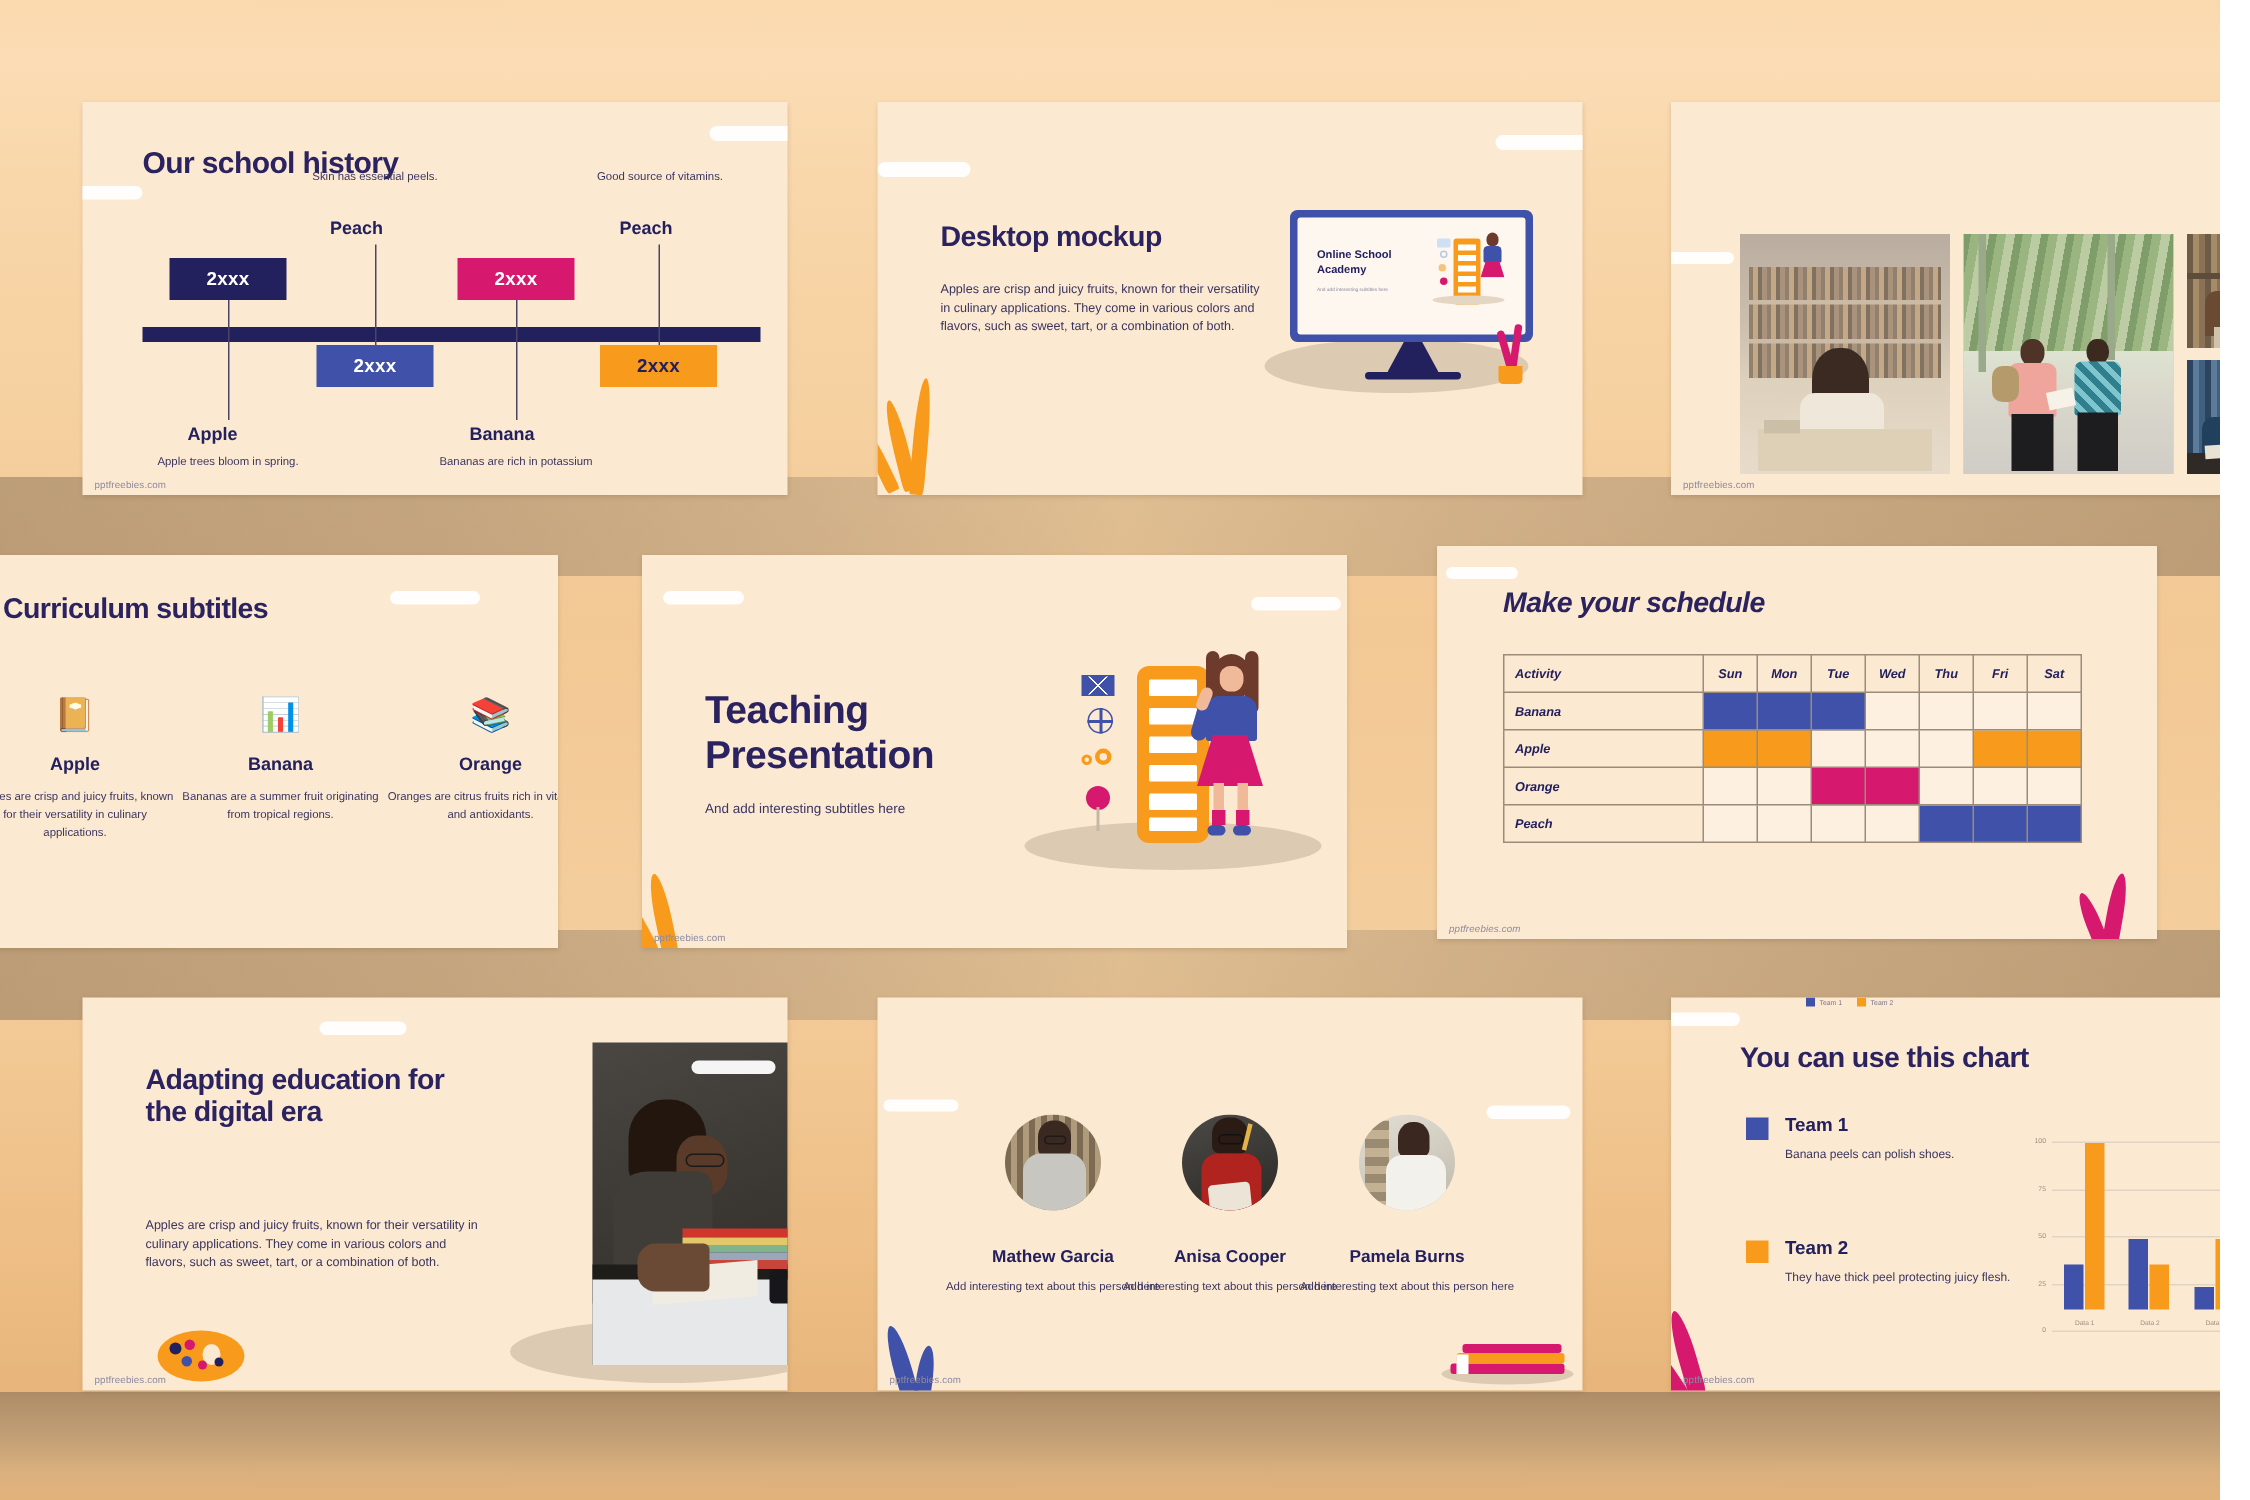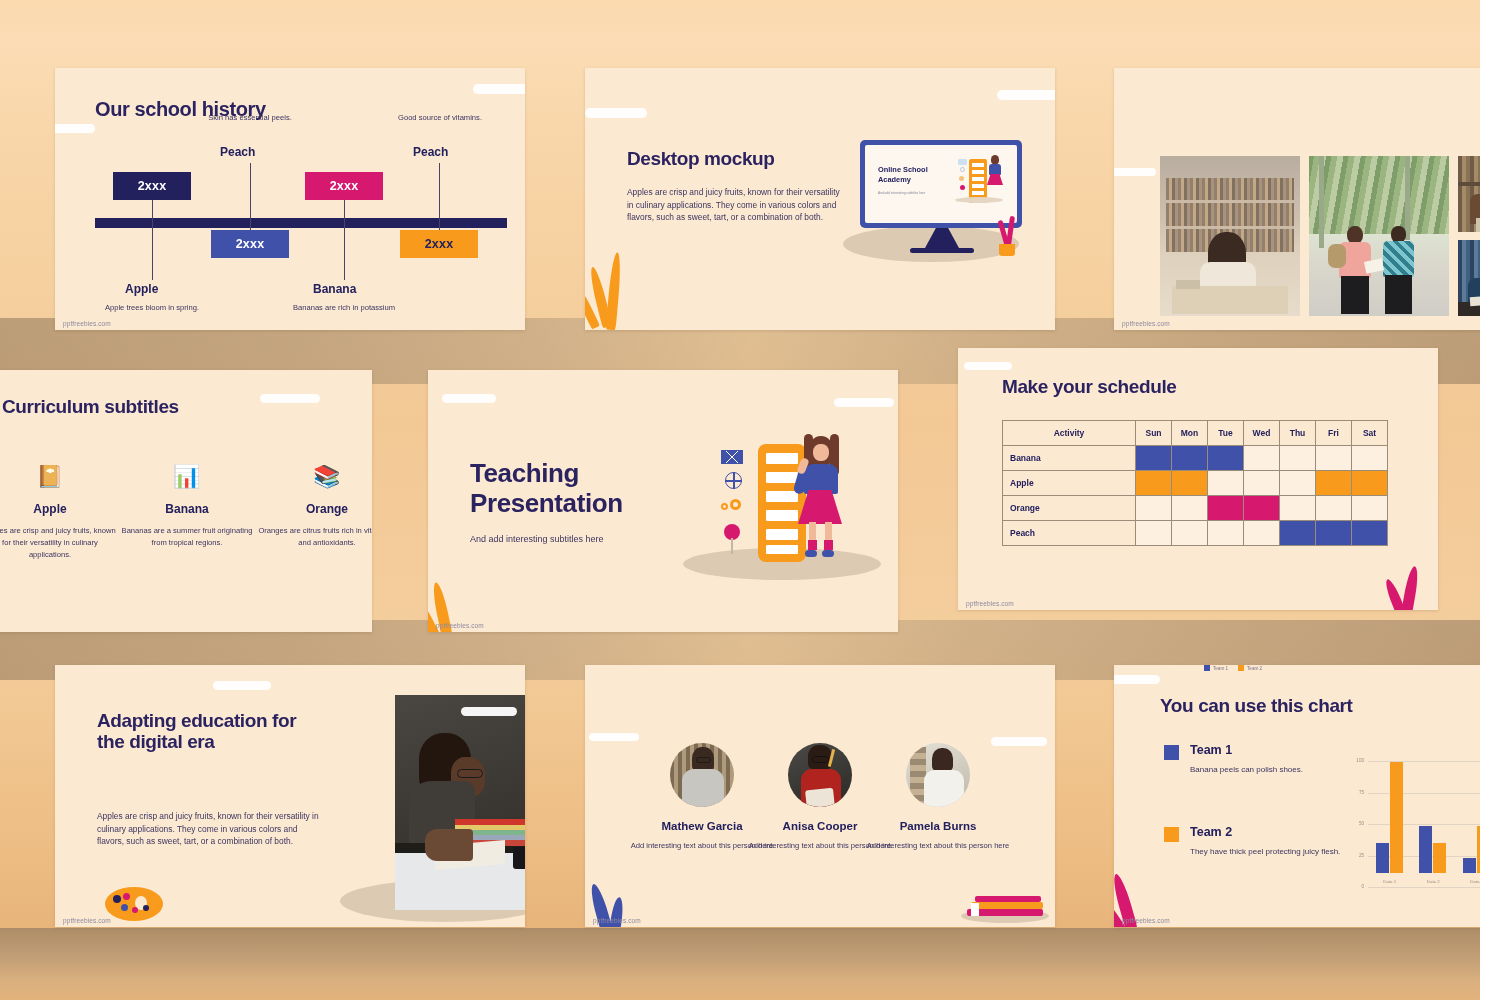--- a/index.html
+++ b/index.html
@@ -107,31 +107,31 @@
   .col p { margin-top: 9px; font-size: 7.6px; color: #3b3560; line-height: 1.55; }
 
   
   #s5 { left: 428px; top: 370px; width: 470px; height: 262px; }
   #s5 .sub { position: absolute; left: 42px; top: 163px; font-size: 9px; }
   .frow { position: absolute; left: 8px; width: 32px; height: 11px; background: #fff; border-radius: 1px; }
   .girl-leg { position: absolute; width: 7px; height: 28px; background: #f0b99a; }
   .girl-shoe { position: absolute; width: 12px; height: 7px; background: #3f51a8; border-radius: 4px; }
 
   
-  #s6 { left: 958px; top: 348px; width: 480px; height: 262px; }
+  #s6 { left: 958px; top: 364px; width: 480px; height: 262px; font-style: italic; }
   #s6 .title { position: absolute; left: 44px; top: 28px; font-size: 19px; }
   #sched { position: absolute; left: 44px; top: 72px; width: 386px; border-collapse: collapse; }
   #sched td, #sched th {
     border: 1px solid #9a8c78;
     height: 25px;
     font-size: 8.5px;
     color: #23205e;
     padding: 0 7px;
   }
-  #sched th { font-weight: bold; text-align: center; background: #fce9d2; }
+  #sched th { font-weight: bold; text-align: left; background: #fce9d2; }
   #sched th.day { text-align: center; width: 36px; }
   #sched td.act { font-weight: bold; text-align: left; background: #fce9d2; }
   #sched td.cell { width: 36px; background: #fdf0e0; padding: 0; }
   .c-blue  { background: #3f51a8 !important; }
   .c-orange{ background: #f89b1c !important; }
   .c-pink  { background: #d6186e !important; }
 
   
   #s7 { left: 55px; top: 665px; width: 470px; height: 262px; }
   #s7 .title { position: absolute; left: 42px; top: 45px; width: 215px; font-size: 19px; }
@@ -143,21 +143,21 @@
          background: #f89b1c; border-radius: 50%; }
 
   
   #s8 { left: 585px; top: 665px; width: 470px; height: 262px; }
   #s8 .title { position: absolute; left: 0; right: 0; top: 32px; text-align: center; font-size: 19px; }
   .tcard { position: absolute; top: 78px; width: 150px; text-align: center; }
   .tcard .av {
     width: 64px; height: 64px; border-radius: 50%; margin: 0 auto;
     overflow: hidden; position: relative;
   }
-  .tcard h4 { margin-top: 13px; font-size: 11.5px; color: #23205e; }
+  .tcard h4 { margin-top: 25px; font-size: 11.5px; color: #23205e; }
   .tcard p { margin-top: 8px; font-size: 7.6px; color: #3b3560; line-height: 1.5; }
 
   
   #s9 { left: 1114px; top: 665px; width: 420px; height: 262px; }
   #s9 .title { position: absolute; left: 46px; top: 30px; font-size: 19px; white-space: nowrap; }
   .tm { position: absolute; left: 50px; width: 185px; }
   .tm .sw { position: absolute; left: 0; top: 2px; width: 15px; height: 15px; }
   .tm h4 { margin-left: 26px; font-size: 12.5px; color: #23205e; }
   .tm p { margin-left: 26px; margin-top: 7px; font-size: 8px; color: #3b3560; line-height: 1.5; }
   #plot { position: absolute; left: 228px; top: 82px; width: 200px; height: 140px; }

